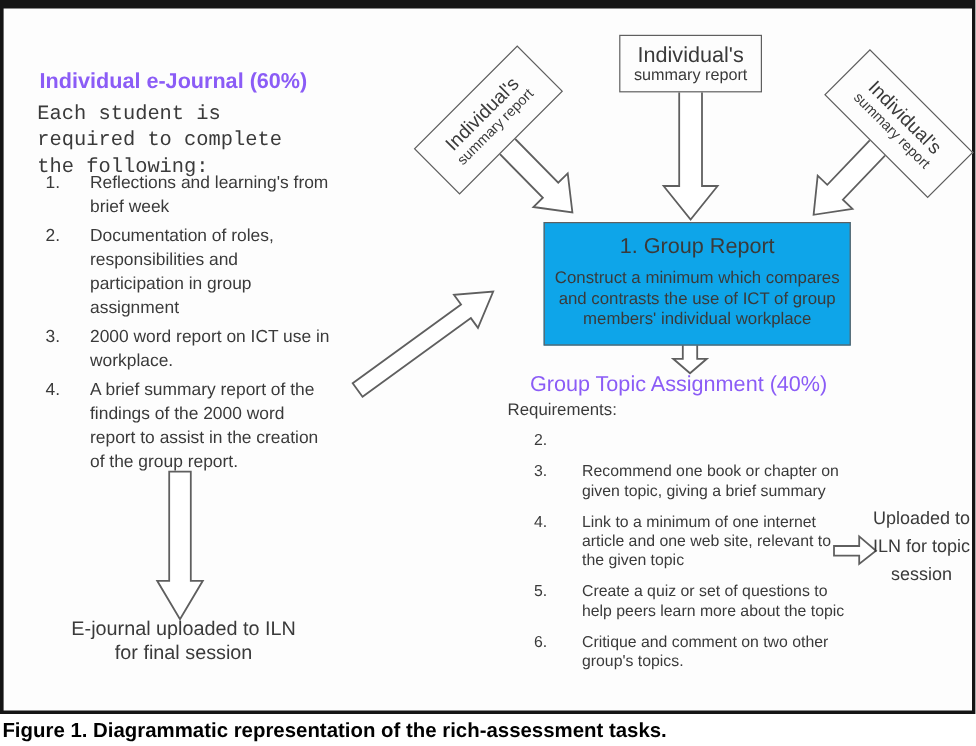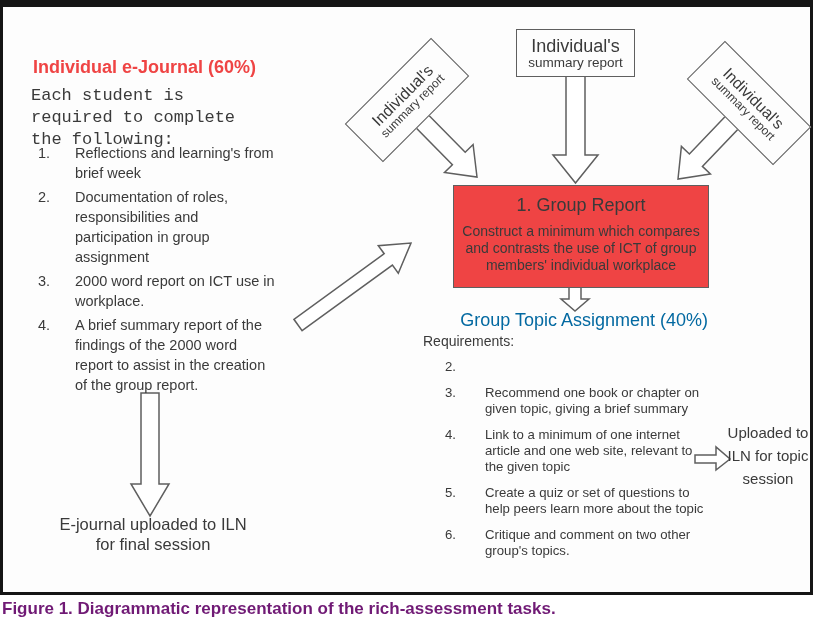--- a/index.html
+++ b/index.html
@@ -8,51 +8,51 @@
     font-family:"Liberation Sans", sans-serif;color:#3a3a3a;overflow:hidden;
   }
   .frame{
     position:absolute;left:0;top:0;width:813px;height:595px;box-sizing:border-box;
     border-top:7px solid #151515;border-left:3px solid #151515;
     border-right:3px solid #151515;border-bottom:3px solid #151515;
     background:#fdfdfd;
   }
   .abs{position:absolute;}
   
-  .lp-heading{left:30px;top:50px;font-size:18px;font-weight:bold;color:#ef4444;white-space:nowrap;text-align:right;}
+  .lp-heading{left:30px;top:50px;font-size:18px;font-weight:bold;color:#8b5cf6;white-space:nowrap;text-align:right;}
   .lp-intro{left:28px;top:78px;width:232px;font-size:17px;line-height:22px;font-family:Liberation Mono, monospace;}
   .lp-list{left:35px;top:136px;width:240px;font-size:14.5px;line-height:20px;}
   .lp-list .li{display:grid;grid-template-columns:37px 1fr;margin-bottom:4px;}
   .lp-outcome{left:55px;top:507px;width:190px;text-align:center;font-size:16.5px;line-height:20px;}
   
   .arrows{position:absolute;left:0;top:0;width:813px;height:595px;pointer-events:none;}
   .arrows polygon, .arrows path{fill:#ffffff;stroke:#5f5f5f;stroke-width:1.5;stroke-linejoin:miter;}
   
   .sumbox{box-sizing:border-box;border:1.6px solid #5f5f5f;background:#fdfdfd;
     display:flex;flex-direction:column;align-items:center;justify-content:center;text-align:center;}
   .sumbox .t1{font-size:16px;line-height:17px;}
   .sumbox .t2{font-size:12px;line-height:13px;}
   .sumbox-left{left:343px;top:66px;width:122px;height:54px;transform:rotate(-45deg);}
   .sumbox-mid{left:513px;top:22px;width:119px;height:48px;}
   .sumbox-mid .t1{font-size:18px;line-height:20px;}
   .sumbox-mid .t2{font-size:13.5px;line-height:14px;}
   .sumbox-right{left:685px;top:69px;width:122px;height:54px;transform:rotate(45deg);}
   
   .gr-box{left:450px;top:178px;width:256px;height:103px;box-sizing:border-box;
-    border:1.6px solid #5f5f5f;background:#ef4444;text-align:center;}
+    border:1.6px solid #5f5f5f;background:#0ea5e9;text-align:center;}
   .gr-title{font-size:18px;margin-top:9px;}
   .gr-body{font-size:14px;line-height:17px;margin:7px auto 0 auto;width:242px;}
   
-  .gt-head{left:420px;top:303px;width:285px;text-align:right;font-size:18px;color:#0369a1;}
+  .gt-head{left:420px;top:303px;width:285px;text-align:center;font-size:18px;color:#8b5cf6;}
   .gt-sub{left:420px;top:326px;width:285px;text-align:left;font-size:14px;}
   .gt-list{left:442px;top:352px;width:268px;font-size:13.2px;line-height:16px;}
   .gt-list .li{display:grid;grid-template-columns:40px 1fr;margin-bottom:10px;}
   .upload-note{left:724px;top:414px;width:82px;text-align:center;font-size:15px;line-height:23px;}
   
-  .caption{left:2px;top:599px;font-size:17px;font-weight:bold;color:#701a75;white-space:nowrap;}
+  .caption{left:2px;top:599px;font-size:17px;font-weight:bold;color:#000000;white-space:nowrap;}
 </style>
 </head>
 <body>
 
 <div class="frame">
 
   <svg class="arrows" viewBox="0 0 813 595" xmlns="http://www.w3.org/2000/svg">
     <polygon points="138,386 156,386 156,477 166,477 147,509 128,477 138,477"></polygon>
     <polygon points="299.1,323.7 389.4,258.1 395.3,266.2 408,236 375.3,238.7 381.2,246.7 290.9,312.3"></polygon>
     <polygon points="403.6,111.3 449.4,157.8 441.5,165.5 474,170 470.1,137.5 462.2,145.2 416.4,98.7"></polygon>

